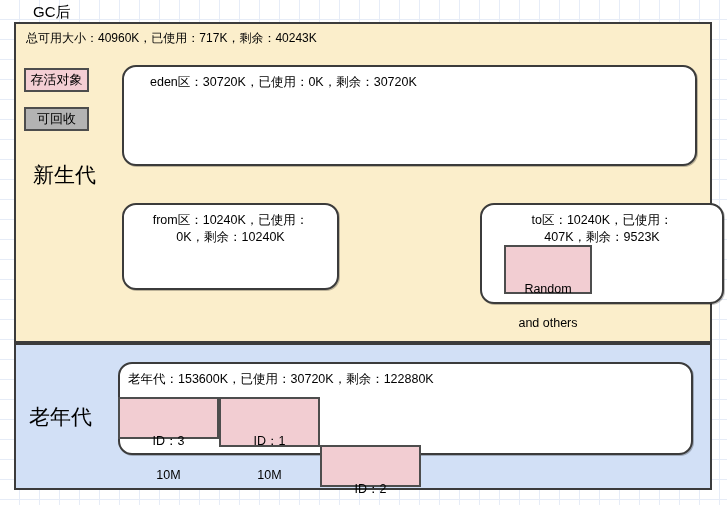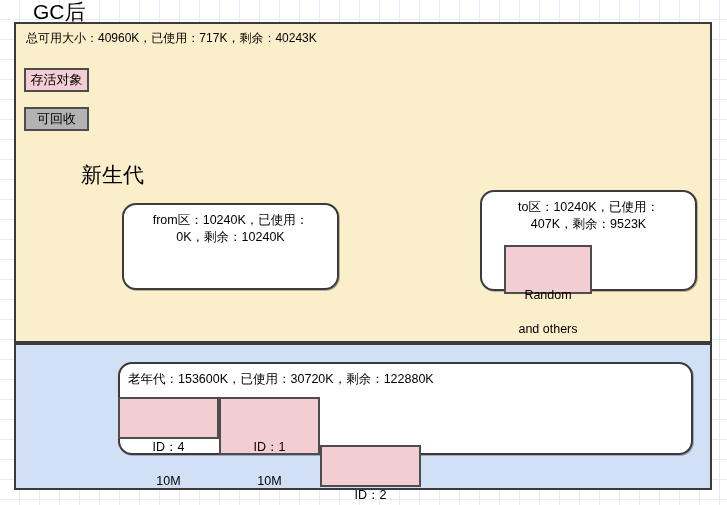--- a/index.html
+++ b/index.html
@@ -23,21 +23,21 @@
       linear-gradient(to bottom, #e6ecf7 1px, transparent 1px);
     background-size: 20px 20px;
     background-position: -1px -1px;
   }
 
   
   .title-label {
     position: absolute;
     left: 33px;
     top: 3px;
-    font-size: 21px;
+    font-size: 15px;
     color: #000000;
     line-height: 18px;
     white-space: nowrap;
   }
 
   
   .region {
     position: absolute;
     box-sizing: border-box;
     border: 2px solid #3b3b3b;
@@ -56,21 +56,20 @@
     height: 147px;
     background: #d2e0f6;
   }
 
   .region-title {
     position: absolute;
     font-size: 21px;
     color: #000000;
     white-space: nowrap;
     line-height: 24px;
-    margin-left: 48px;
   }
   .region-title.young-title { left: 33px; top: 163px; }
   .region-title.old-title   { left: 29px; top: 405px; }
 
   
   .summary-line {
     position: absolute;
     left: 26px;
     top: 30px;
     font-size: 12px;
@@ -113,43 +112,43 @@
     line-height: 17px;
     text-align: center;
   }
 
   .zone-box.eden { left: 122px; top: 65px; width: 575px; height: 101px; }
   .zone-box.eden .zone-text { top: 7px; text-align: left; padding-left: 26px; }
 
   .zone-box.from { left: 122px; top: 203px; width: 217px; height: 87px; }
   .zone-box.from .zone-text { top: 7px; }
 
-  .zone-box.to   { left: 480px; top: 190px; width: 217px; height: 101px; }
+  .zone-box.to   { left: 480px; top: 203px; width: 244px; height: 101px; }
   .zone-box.to .zone-text { top: 7px; }
 
   .zone-box.old-zone { left: 118px; top: 362px; width: 575px; height: 93px; }
   .zone-box.old-zone .zone-text { top: 7px; text-align: left; padding-left: 8px; }
 
   
   .obj-block {
     position: absolute;
     box-sizing: border-box;
     background: #f2cdd2;
     border: 2px solid #4d4d4d;
     font-size: 12.5px;
     color: #000000;
     text-align: center;
     line-height: 17px;
-    padding-top: 23px;
+    padding-top: 17px;
     white-space: pre-line;
   }
   .obj-block.random { left: 504px; top: 245px; width: 88px; height: 49px; }
 
   .obj-block.id0 { left: 118px; top: 397px; width: 101px; height: 42px; }
-  .obj-block.id1 { left: 219px; top: 397px; width: 101px; height: 58px; }
+  .obj-block.id1 { left: 219px; top: 397px; width: 101px; height: 50px; }
   .obj-block.id2 { left: 320px; top: 397px; width: 101px; height: 42px; margin-top: 48px; }
 
   .obj-line { display: block; }
 </style>
 </head>
 <body>
 
 <div id="canvas">
 
   <div class="title-label">GC后</div>
@@ -157,20 +156,23 @@
   <div class="region young"></div>
 
   <div class="summary-line">总可用大小：40960K，已使用：717K，剩余：40243K</div>
 
   <div class="legend-chip alive">存活对象</div>
 
   <div class="legend-chip garbage">可回收</div>
 
   <div class="region-title young-title">新生代</div>
 
+  <div class="zone-box eden">
+    <div class="zone-text">eden区：30720K，已使用：0K，剩余：30720K</div>
+  </div>
 
   <div class="zone-box from">
     <div class="zone-text">
       <span class="obj-line">from区：10240K，已使用：</span>
       <span class="obj-line">0K，剩余：10240K</span>
     </div>
   </div>
 
   <div class="zone-box to">
     <div class="zone-text">
@@ -179,27 +181,28 @@
     </div>
   </div>
 
   <div class="obj-block random">
     <span class="obj-line">Random</span>
     <span class="obj-line">and others</span>
   </div>
 
   <div class="region old"></div>
 
+  <div class="region-title old-title">老年代</div>
 
   <div class="zone-box old-zone">
     <div class="zone-text">老年代：153600K，已使用：30720K，剩余：122880K</div>
   </div>
 
   <div class="obj-block id0">
-    <span class="obj-line">ID：4</span>
+    <span class="obj-line">ID：3</span>
     <span class="obj-line">10M</span>
   </div>
 
   <div class="obj-block id1">
     <span class="obj-line">ID：1</span>
     <span class="obj-line">10M</span>
   </div>
 
   <div class="obj-block id2">
     <span class="obj-line">ID：2</span>

